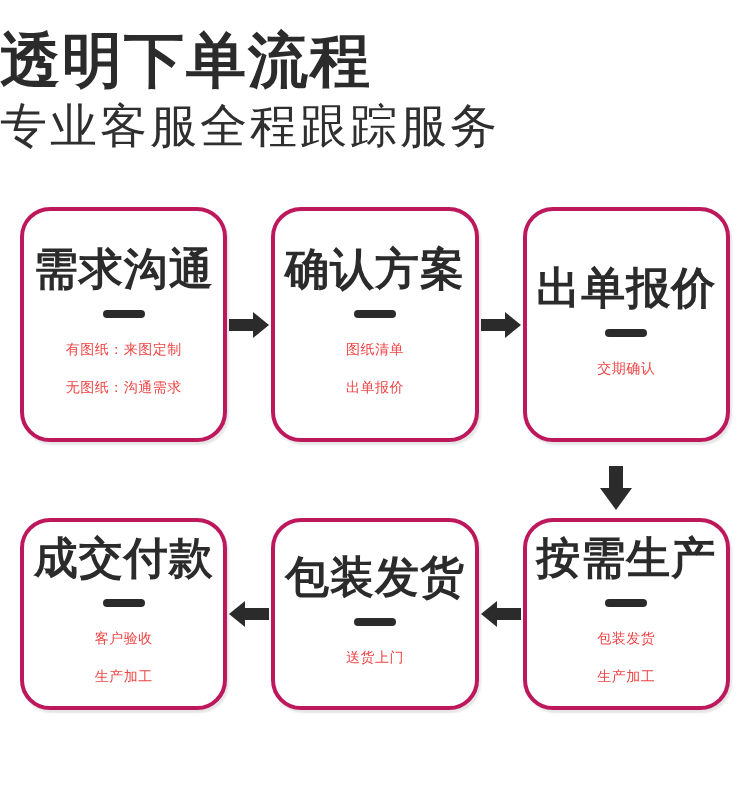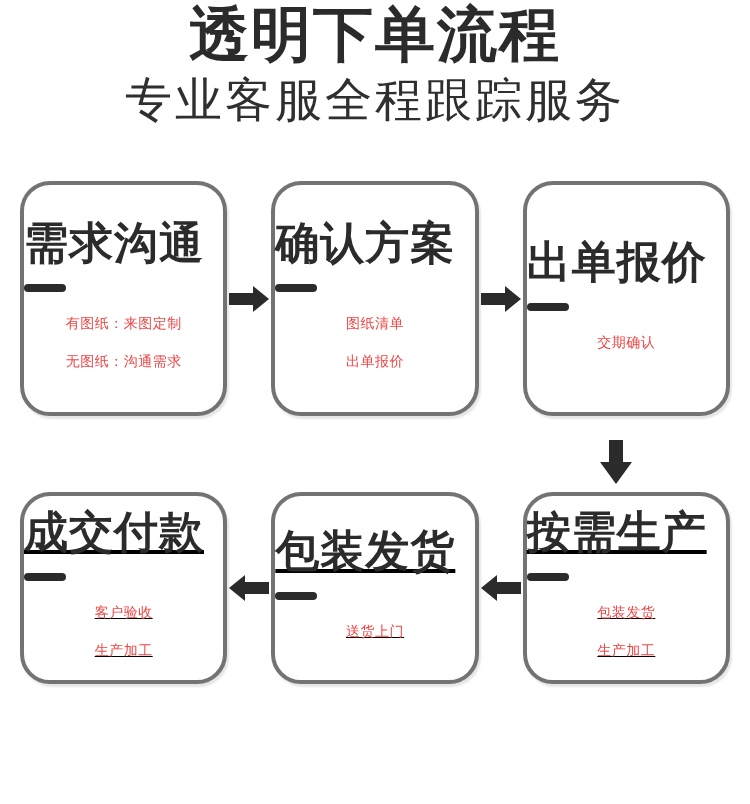--- a/index.html
+++ b/index.html
@@ -10,21 +10,21 @@
   }
   .page {
     position: relative;
     width: 750px;
     height: 804px;
     background: #ffffff;
     overflow: hidden;
   }
   
   .header {
-    text-align: center;
+    padding-top: 26px;
   }
   .title {
     font-size: 60px;
     line-height: 69px;
     font-weight: 800;
     color: #2b2b2b;
     letter-spacing: 2px;
   }
   .subtitle {
     margin-top: 4px;
@@ -39,30 +39,31 @@
     margin-top: 54px;
     padding: 0 20px;
   }
   .flow-row {
     display: flex;
     align-items: stretch;
   }
   .step-box {
     flex: 1;
     box-sizing: border-box;
-    border: 4px solid #737373;
+    border: 4px solid #be185d;
     border-radius: 30px;
     background: #ffffff;
     box-shadow: 2px 3px 2px rgba(0,0,0,0.10);
     display: flex;
     flex-direction: column;
+    align-items: center;
     justify-content: center;
   }
   .row-1 .step-box { height: 235px; }
-  .row-2 .step-box { height: 192px; text-decoration: underline; }
+  .row-2 .step-box { height: 192px; }
   .box-title {
     font-size: 44px;
     line-height: 50px;
     font-weight: 700;
     color: #2b2b2b;
     letter-spacing: 1px;
     white-space: nowrap;
   }
   .title-divider {
     width: 42px;

